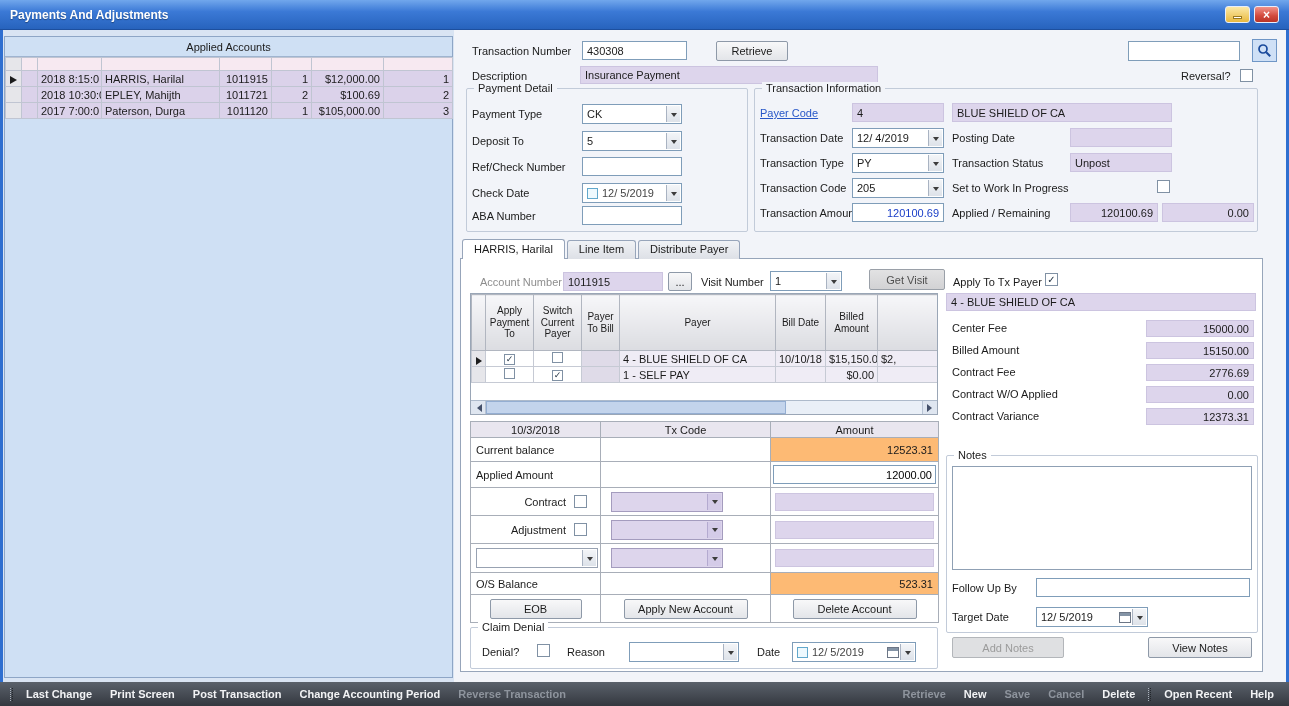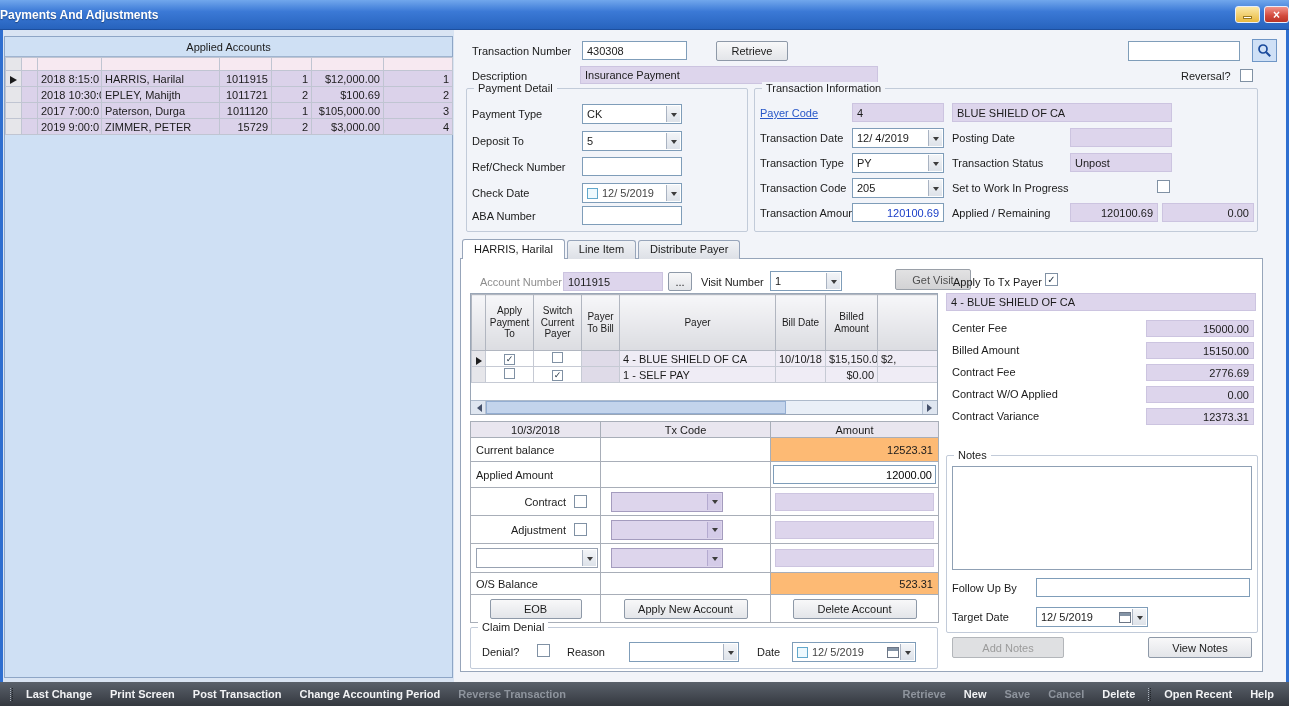--- a/index.html
+++ b/index.html
@@ -1,39 +1,39 @@
 <!DOCTYPE html>
 <html><head>
 <meta charset="utf-8">
 <style>
 *{margin:0;padding:0;box-sizing:border-box;}
 body{margin:0;background:#9aa4b0;font-family:"Liberation Sans","DejaVu Sans",sans-serif;}
 .app{position:relative;width:1289px;height:706px;background:#d9e4f3;overflow:hidden;font-size:11px;color:#1b1b1b;box-shadow:inset 0 0 0 3px #2f6fd0;font-family:"Liberation Sans","DejaVu Sans",sans-serif;}
 .abs{position:absolute;}
-.titlebar{position:absolute;left:0;top:0;right:0;height:30px;background:linear-gradient(#71a7ec,#3b79d6 40%,#2763bd);display:flex;align-items:center;padding:0 0;border-bottom:1px solid #1d4f9e;justify-content:flex-end;}
+.titlebar{position:absolute;left:0;top:0;right:0;height:30px;background:linear-gradient(#71a7ec,#3b79d6 40%,#2763bd);display:flex;align-items:center;padding:0 10px;border-bottom:1px solid #1d4f9e;justify-content:flex-end;}
 .titlebar .title{color:#fff;font-weight:bold;font-size:12px;text-shadow:0 1px 1px rgba(0,0,0,.35);}
 .tb-btns{margin-left:auto;display:flex;gap:4px;}
 .tb-btn{width:25px;height:17px;border:1px solid #e8eefb;border-radius:3px;display:flex;align-items:center;justify-content:center;}
 .tb-btn.min{background:linear-gradient(#fbe9a8,#e9b93f);}
 .tb-btn.min .dash{width:9px;height:3px;background:#fff;border:1px solid #9a7a20;margin-top:6px;}
 .tb-btn.close{background:linear-gradient(#f2938a,#d2493c 60%,#b83428);color:#fff;font-weight:bold;font-size:12px;line-height:1;}
 .right-bg{position:absolute;left:454px;top:30px;right:3px;bottom:24px;background:#f2f4f9;}
 .lbl{position:absolute;white-space:nowrap;color:#1b1b1b;text-align:center;}
 .lbl.gray{color:#8d8d8d;}
 .link{color:#2857c8;text-decoration:underline;cursor:pointer;}
 .lav{background:#ddd5ec;border:1px solid #ccc4e0;display:flex;align-items:center;padding:0 4px;overflow:hidden;}
 .lav.right{justify-content:flex-end;}
 .tbx{background:#fff;border:1px solid #7f9db9;font:11px "Liberation Sans",sans-serif;padding:0 4px;color:#1b1b1b;}
 .tbx.right{text-align:right;}
 .blue-amt{color:#1a3ec8;}
 .combo{background:#fff;border:1px solid #7f9db9;display:flex;align-items:center;padding:0 17px 0 4px;overflow:hidden;}
 .dd{position:absolute;right:1px;top:1px;bottom:1px;width:14px;background:linear-gradient(#f3f5f8,#dde2e9);border-left:1px solid #a9b3c2;display:flex;align-items:center;justify-content:center;}
 .dd::after{content:"";width:0;height:0;border:3px solid transparent;border-top:4px solid #3c3c3c;margin-top:4px;}
 .btn{display:flex;align-items:center;justify-content:center;background:linear-gradient(#f8f8f9,#e3e5e9);border:1px solid #8e99a8;border-radius:2px;color:#1b1b1b;font-size:11px;}
-.btn.grayish{background:linear-gradient(#e2e2e3,#d2d2d4);color:#4f4f4f;border-color:#9aa0a8;margin-left:26px;}
+.btn.grayish{background:linear-gradient(#e2e2e3,#d2d2d4);color:#4f4f4f;border-color:#9aa0a8;}
 .btn.disabled{background:#dfe0e2;color:#9b9b9b;border-color:#b3b6ba;}
 .cb{width:13px;height:13px;background:#fff;border:1px solid #8091a4;display:inline-flex;align-items:center;justify-content:center;font-size:10px;font-weight:bold;color:#223344;line-height:1;}
 .cb.blue{border-color:#62a8cc;background:#eef9fe;}
 .cb.sm{width:11px;height:11px;font-size:9px;flex:0 0 auto;}
 .groupbox{position:absolute;border:1px solid #c2cbd9;border-radius:2px;}
 .gb-title{position:absolute;top:-7px;left:7px;background:#f2f4f9;padding:0 4px;font-size:11px;white-space:nowrap;}
 .gb-title.on-white{background:#fff;}
 .cal{width:12px;height:11px;border:1px solid #6c7686;background:linear-gradient(#8494a6 0 3px,#fff 3px);margin-left:5px;flex:0 0 auto;}
 
 .left-panel{position:absolute;left:4px;top:36px;width:449px;height:642px;background:#cfe0f4;border:1px solid #8ea6c6;}
@@ -156,30 +156,20 @@
         </tr>
         <tr>
           <td class="ind"></td>
           <td></td>
           <td>2017 7:00:0</td>
           <td>Paterson, Durga</td>
           <td class="num">1011120</td>
           <td class="num">1</td>
           <td class="num">$105,000.00</td>
           <td class="num">3</td>
-        </tr>
-        <tr>
-          <td class="ind"></td>
-          <td></td>
-          <td>2019 9:00:0</td>
-          <td>ZIMMER, PETER</td>
-          <td class="num">15729</td>
-          <td class="num">2</td>
-          <td class="num">$3,000.00</td>
-          <td class="num">4</td>
         </tr>
       </tbody>
     </table>
   </div>
 
   <span class="lbl" style="left:472px;top:45px">Transaction Number</span>
   <input class="tbx abs" style="left: 582px; top: 41px; width: 105px; height: 19px;" value="430308">
   <div class="btn abs" style="left:716px;top:41px;width:72px;height:20px">Retrieve</div>
   <input class="tbx abs" style="left: 1128px; top: 41px; width: 112px; height: 20px;" value="">
   <div class="search-btn">

